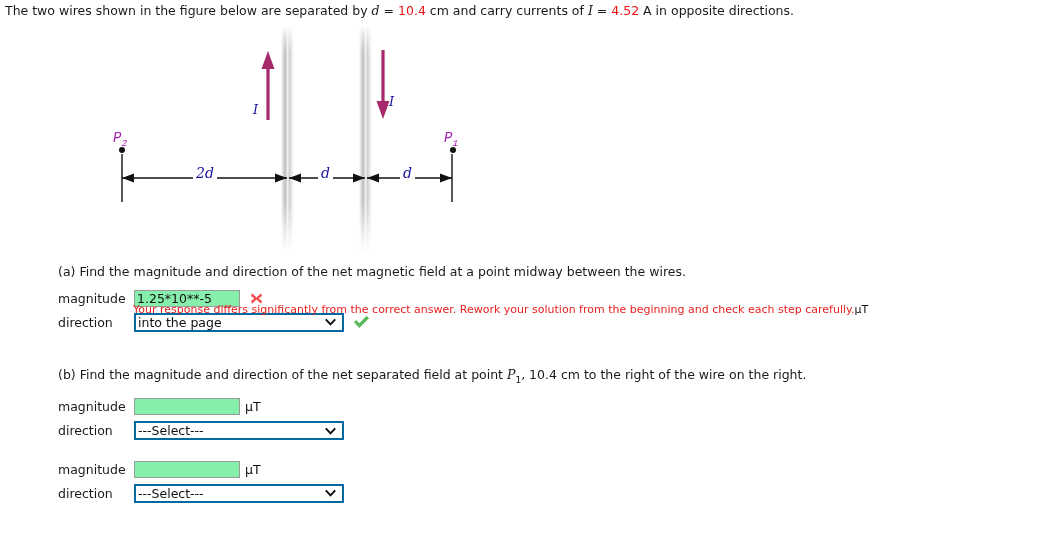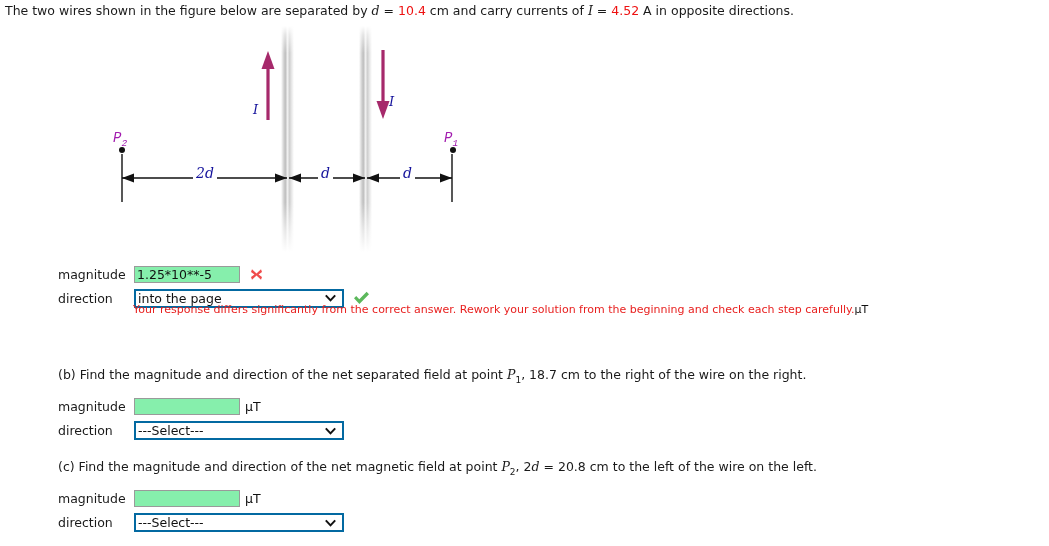--- a/index.html
+++ b/index.html
@@ -249,20 +249,21 @@
     <polygon points="367,152 379,147.5 379,156.5" fill="#111"></polygon>
     <polygon points="452,152 440,147.5 440,156.5" fill="#111"></polygon>
   </svg>
 
   <div class="dimlabel" id="dim-2d">2d</div>
   <div class="dimlabel" id="dim-d1">d</div>
   <div class="dimlabel" id="dim-d2">d</div>
 </div>
 
 <div class="qblock" id="part-a">
+  <div class="qtext">(a) Find the magnitude and direction of the net magnetic field at a point midway between the wires.</div>
 
   <div class="row">
     <span class="rowlabel">magnitude</span>
     <input class="answer" id="mag-input-a" type="text" value="1.25*10**-5" style="">
     <span class="mark">
       <svg width="15" height="15" viewBox="0 0 15 15">
         <path d="M3,2.2 L7.5,6.4 L12,2.2 L13,5 L9.6,7.5 L13,10 L12,12.8 L7.5,8.6 L3,12.8 L2,10 L5.4,7.5 L2,5 Z" fill="#f04c4c"></path>
       </svg>
     </span>
   </div>
@@ -283,21 +284,21 @@
       <svg width="17" height="14" viewBox="0 0 17 14">
         <path d="M1,7.2 L3.2,5 L6.3,8.3 L13.6,0.8 L16,3.2 L6.4,13 Z" fill="#5cb85c"></path>
       </svg>
     </span>
   </div>
 </div>
 
 <div class="feedback"><span>Your response differs significantly from the correct answer. Rework your solution from the beginning and check each step carefully.</span><span class="unit-inline">µT</span></div>
 
 <div class="qblock" id="part-b">
-  <div class="qtext"><span>(b) Find the magnitude and direction of the net separated field at point </span><i>P</i><sub>1</sub><span>, 18.7 cm to the right of the wire on the right.</span></div>
+  <div class="qtext"><span>(b) Find the magnitude and direction of the net separated field at point </span><i>P</i><sub>1</sub><span>, 10.4 cm to the right of the wire on the right.</span></div>
 
   <div class="row">
     <span class="rowlabel">magnitude</span>
     <input class="answer" id="mag-input-b" type="text" value="" style="">
     <span class="unit">µT</span>
   </div>
 
   <div class="row">
     <span class="rowlabel">direction</span>
     <span class="selwrap">
@@ -307,21 +308,20 @@
       <span class="chev">
         <svg width="11" height="8" viewBox="0 0 11 8">
             <path d="M0.8,1.4 L5.5,6.4 L10.2,1.4" fill="none" stroke="#111" stroke-width="2"></path>
           </svg>
       </span>
     </span>
   </div>
 </div>
 
 <div class="qblock" id="part-c">
-  <div class="qtext"><span>(c) Find the magnitude and direction of the net magnetic field at point </span><i>P</i><sub>2</sub><span>, 2</span><i>d</i><span> = 20.8 cm to the left of the wire on the left.</span></div>
 
   <div class="row">
     <span class="rowlabel">magnitude</span>
     <input class="answer" id="mag-input-c" type="text" value="" style="">
     <span class="unit">µT</span>
   </div>
 
   <div class="row">
     <span class="rowlabel">direction</span>
     <span class="selwrap">

